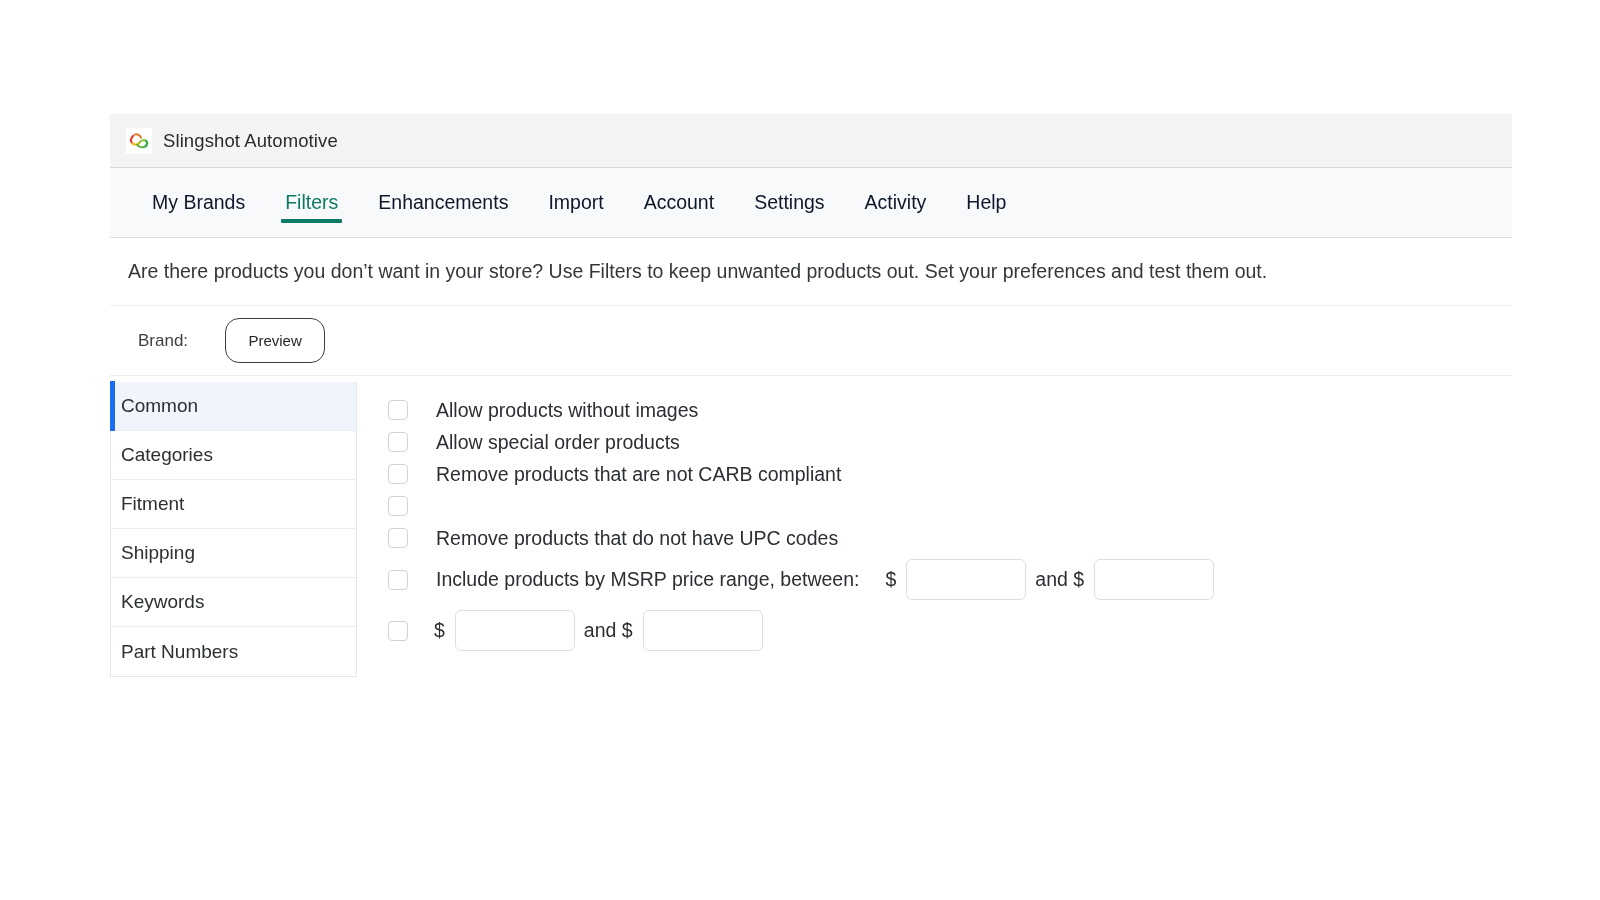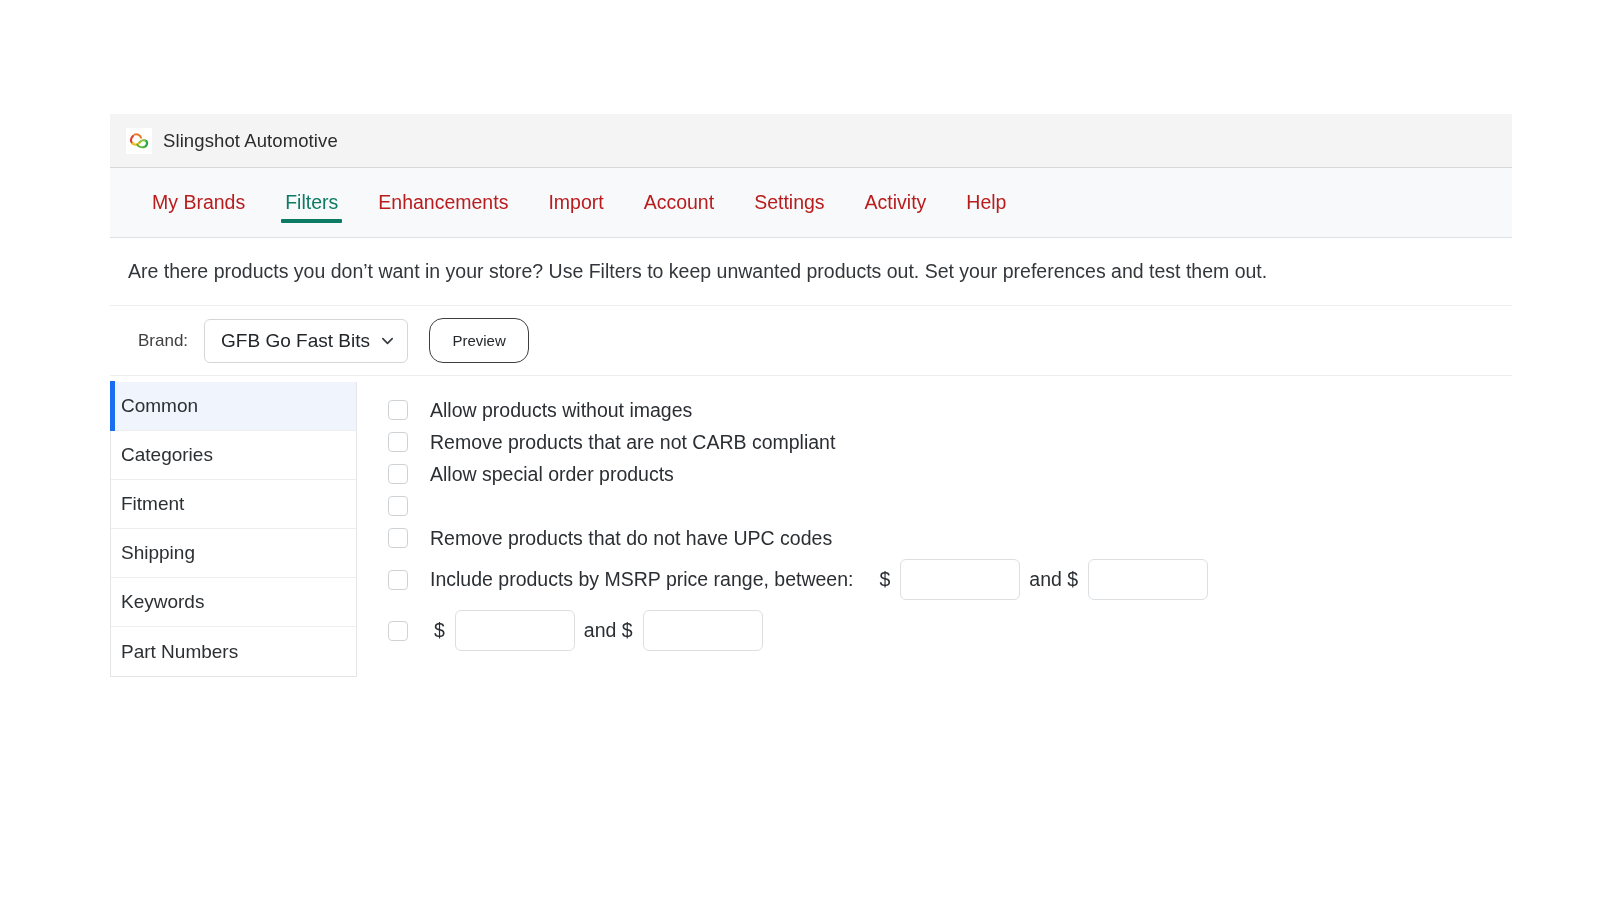--- a/index.html
+++ b/index.html
@@ -65,21 +65,21 @@
     padding-left: 30px;
     box-sizing: border-box;
   }
   .nav-item {
     position: relative;
     display: flex;
     align-items: center;
     padding: 0 12px;
     margin-right: 16px;
     font-size: 19.5px;
-    color: #b91c1c;
+    color: #0f172a;
     white-space: nowrap;
     cursor: pointer;
     user-select: none;
   }
   .nav-item:last-child { margin-right: 0; }
   .nav-item.active {
     color: #0d7a63;
   }
   .nav-item.active::after {
     content: "";
@@ -225,21 +225,21 @@
   .cb {
     width: 18px;
     height: 18px;
     border: 1.5px solid #d0d3d6;
     border-radius: 4px;
     background: #ffffff;
     flex: 0 0 auto;
     cursor: pointer;
   }
   .opt-label {
-    margin-left: 22px;
+    margin-left: 28px;
     font-size: 19.5px;
     color: #2b2f33;
     white-space: nowrap;
   }
   .dollar {
     margin-left: 26px;
     font-size: 19.5px;
     color: #2b2f33;
   }
   .price-input {
@@ -308,28 +308,20 @@
         <span>Help</span>
       </div>
     </div>
 
     <div class="intro-wrap">
       <div class="intro-text">Are there products you don’t want in your store? Use Filters to keep unwanted products out. Set your preferences and test them out.</div>
     </div>
 
     <div class="brand-row">
       <div class="brand-label">Brand:</div>
-      <div class="brand-select">
-        <span class="brand-select-value">GFB Go Fast Bits</span>
-        <span class="chev">
-          <svg width="15" height="15" viewBox="0 0 16 16" aria-hidden="true">
-            <path d="M3 6 L8 11 L13 6" stroke="#34383b" stroke-width="1.7" fill="none" stroke-linecap="round" stroke-linejoin="round"></path>
-          </svg>
-        </span>
-      </div>
       <div class="preview-btn">
         <span>Preview</span>
       </div>
     </div>
 
     <div class="filters-body">
 
       <div class="side-tabs">
         <div class="side-tab active">
           <span>Common</span>
@@ -353,26 +345,26 @@
 
       <div class="options">
 
         <div class="opt-row">
           <span class="cb"></span>
           <span class="opt-label">Allow products without images</span>
         </div>
 
         <div class="opt-row">
           <span class="cb"></span>
+          <span class="opt-label">Allow special order products</span>
+        </div>
+
+        <div class="opt-row">
+          <span class="cb"></span>
           <span class="opt-label">Remove products that are not CARB compliant</span>
-        </div>
-
-        <div class="opt-row">
-          <span class="cb"></span>
-          <span class="opt-label">Allow special order products</span>
         </div>
 
         <div class="opt-row">
           <span class="cb"></span>
         </div>
 
         <div class="opt-row">
           <span class="cb"></span>
           <span class="opt-label">Remove products that do not have UPC codes</span>
         </div>

